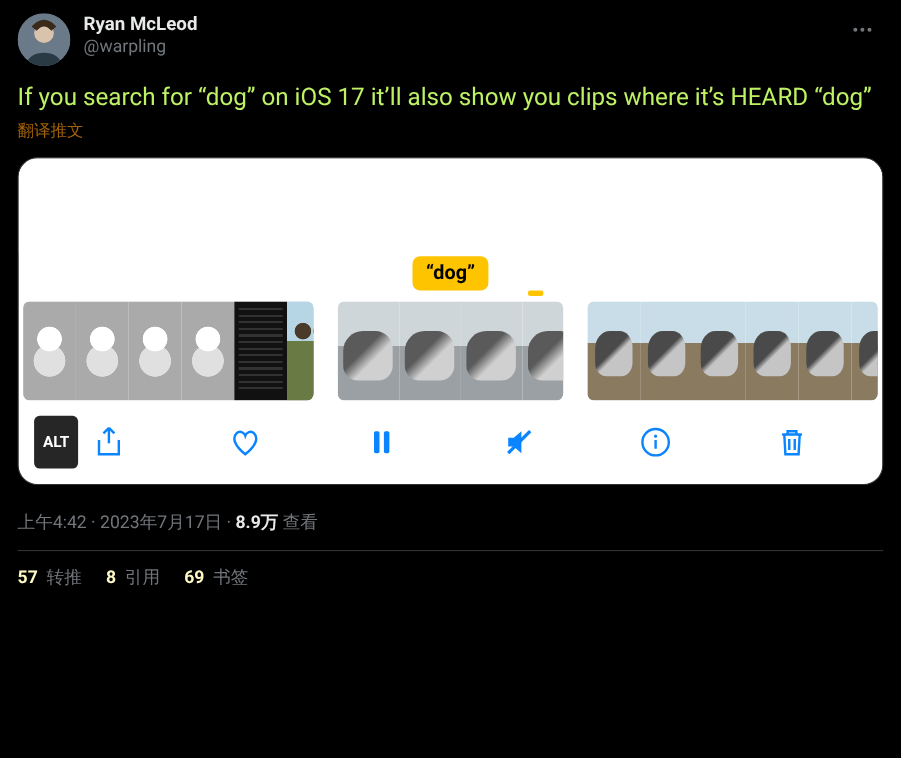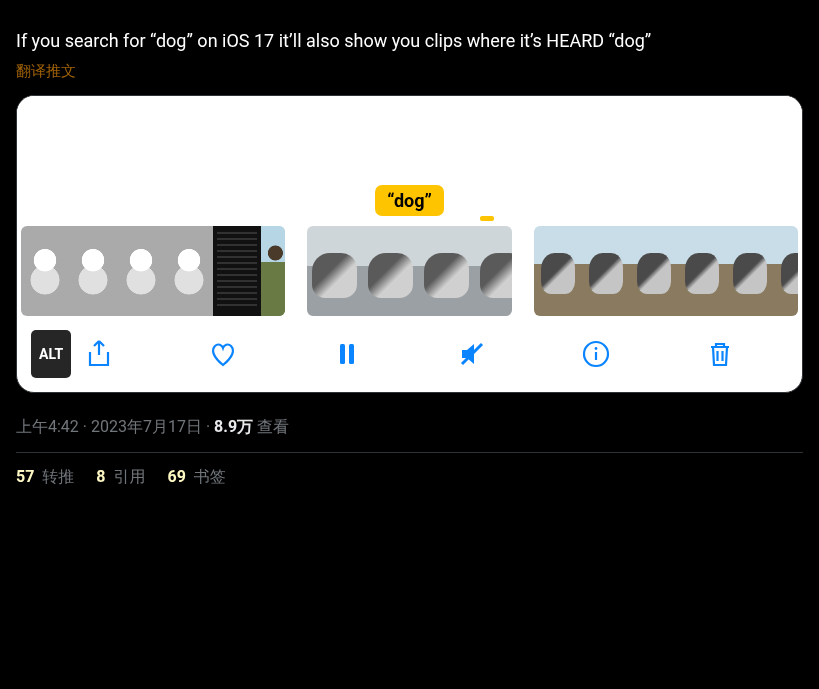--- a/index.html
+++ b/index.html
@@ -31,23 +31,23 @@
   .user-block { display: flex; flex-direction: column; }
   .display-name { font-weight: 700; font-size: 17px; color: #e7e9ea; line-height: 20px; }
   .handle { color: #71767b; font-size: 16px; line-height: 20px; }
   .more-btn {
     position: absolute; right: 0; top: 0;
     color: #71767b; font-size: 20px;
     cursor: pointer; padding: 4px 8px;
   }
   .tweet-text {
     margin-top: 14px;
-    font-size: 18px;
+    font-size: 22px;
     line-height: 30px;
-    color: #ffffff;
+    color: #bef264;
     font-weight: 400;
   }
   .translate-link {
     color: #a16207;
     font-size: 15px;
     margin-top: 6px;
     cursor: pointer;
   }
   .media-card {
     margin-top: 14px;
@@ -191,20 +191,43 @@
   }
   .stats-row .num { color:#fef9c3; font-weight:700; margin-right:4px; }
   .stats-item { cursor: pointer; }
   .group-mid { position: relative; }
 </style>
 </head>
 <body>
 
 <div class="tweet">
 
+  <div class="header">
+    <div class="avatar">
+      <svg viewBox="0 0 48 48">
+        <rect width="48" height="48" fill="#6a7a88"></rect>
+        <circle cx="24" cy="18" r="9" fill="#d9c3ad"></circle>
+        <path d="M8 48 C8 32 40 32 40 48 Z" fill="#2a3a44"></path>
+        <path d="M15 14 Q24 4 33 14" stroke="#3a2a1a" stroke-width="6" fill="none"></path>
+      </svg>
+    </div>
+    <div class="user-block">
+      <span class="display-name">Ryan McLeod</span>
+      <span class="handle">@warpling</span>
+    </div>
+    <div class="more-btn">
+      <svg viewBox="0 0 24 24" width="22" height="22">
+          <g fill="#71767b">
+            <circle cx="5" cy="12" r="2"></circle>
+            <circle cx="12" cy="12" r="2"></circle>
+            <circle cx="19" cy="12" r="2"></circle>
+          </g>
+        </svg>
+    </div>
+  </div>
 
   <div class="tweet-text">If you search for “dog” on iOS 17 it’ll also show you clips where it’s HEARD “dog”</div>
   <div class="translate-link">翻译推文</div>
 
   <div class="media-card">
     <div class="media-top-space"></div>
     <div class="dog-label-row">
       <div class="dog-label">“dog”</div>
     </div>
     <div class="tick-row">

